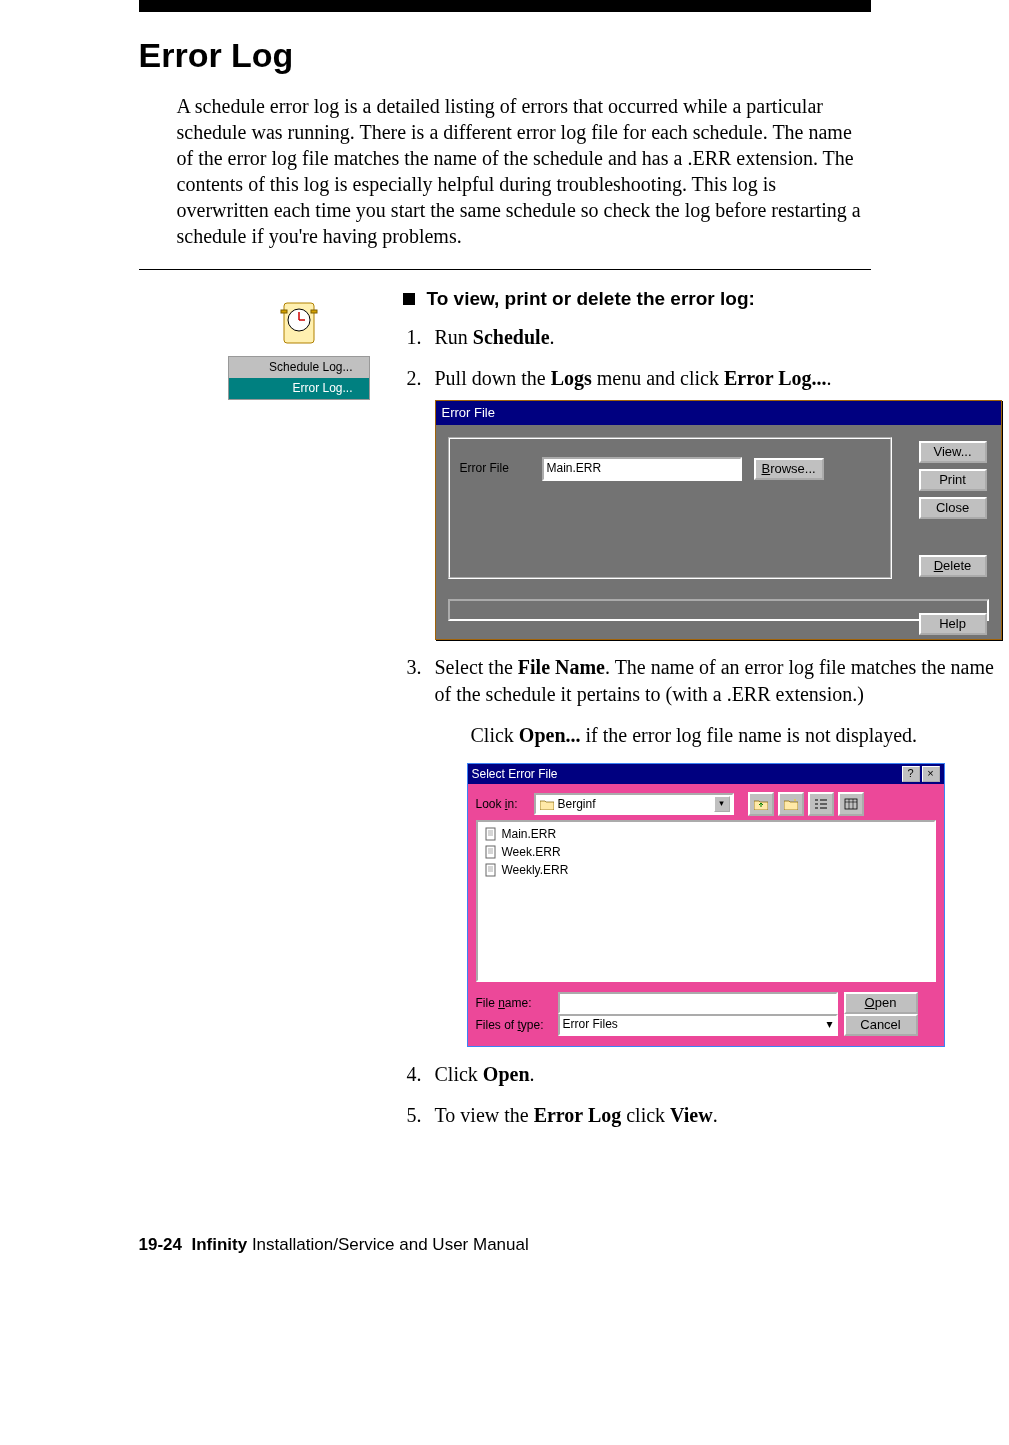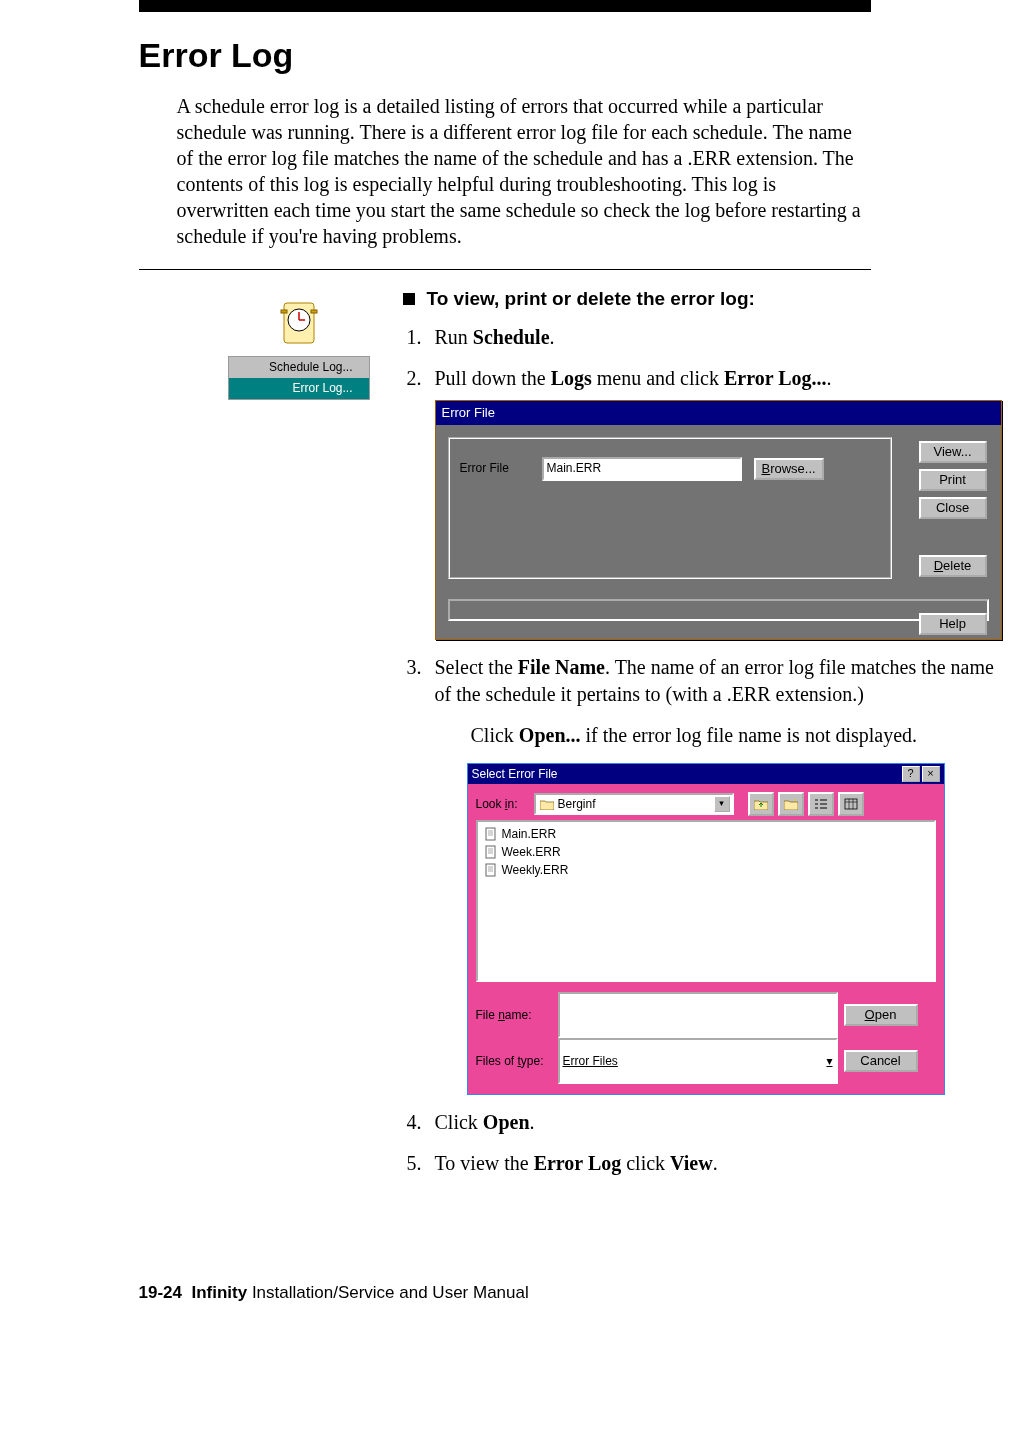--- a/index.html
+++ b/index.html
@@ -231,21 +231,21 @@
     height: 150px;
     padding: 4px 6px;
   }
   .filelist .fi { display:flex; align-items:center; gap:4px; font-size:12px; margin-bottom:2px; }
   .file-ico { width:14px; height:14px; display:inline-block; }
   .bottom-rows { margin-top: 10px; display:flex; flex-direction:column; }
   .brow { display:flex; align-items:center; gap:6px; }
   .brow .blbl { width: 76px; font-size:12px; }
   .brow .binput {
     flex: 0 0 270px; height:18px; background:#fff; border:2px inset #fff;
-    padding: 12px 3px; font-size:12px; display:flex; align-items:center;text-decoration:underline;
+    padding: 0 3px; font-size:12px; display:flex; align-items:flex-start;
   }
   .brow .binput .cbtn { margin-left:auto; }
   .brow .bbtn {
     width: 74px;
   }
 
   .footer {
     position: absolute;
     bottom: 18px;
     left: 68px;

